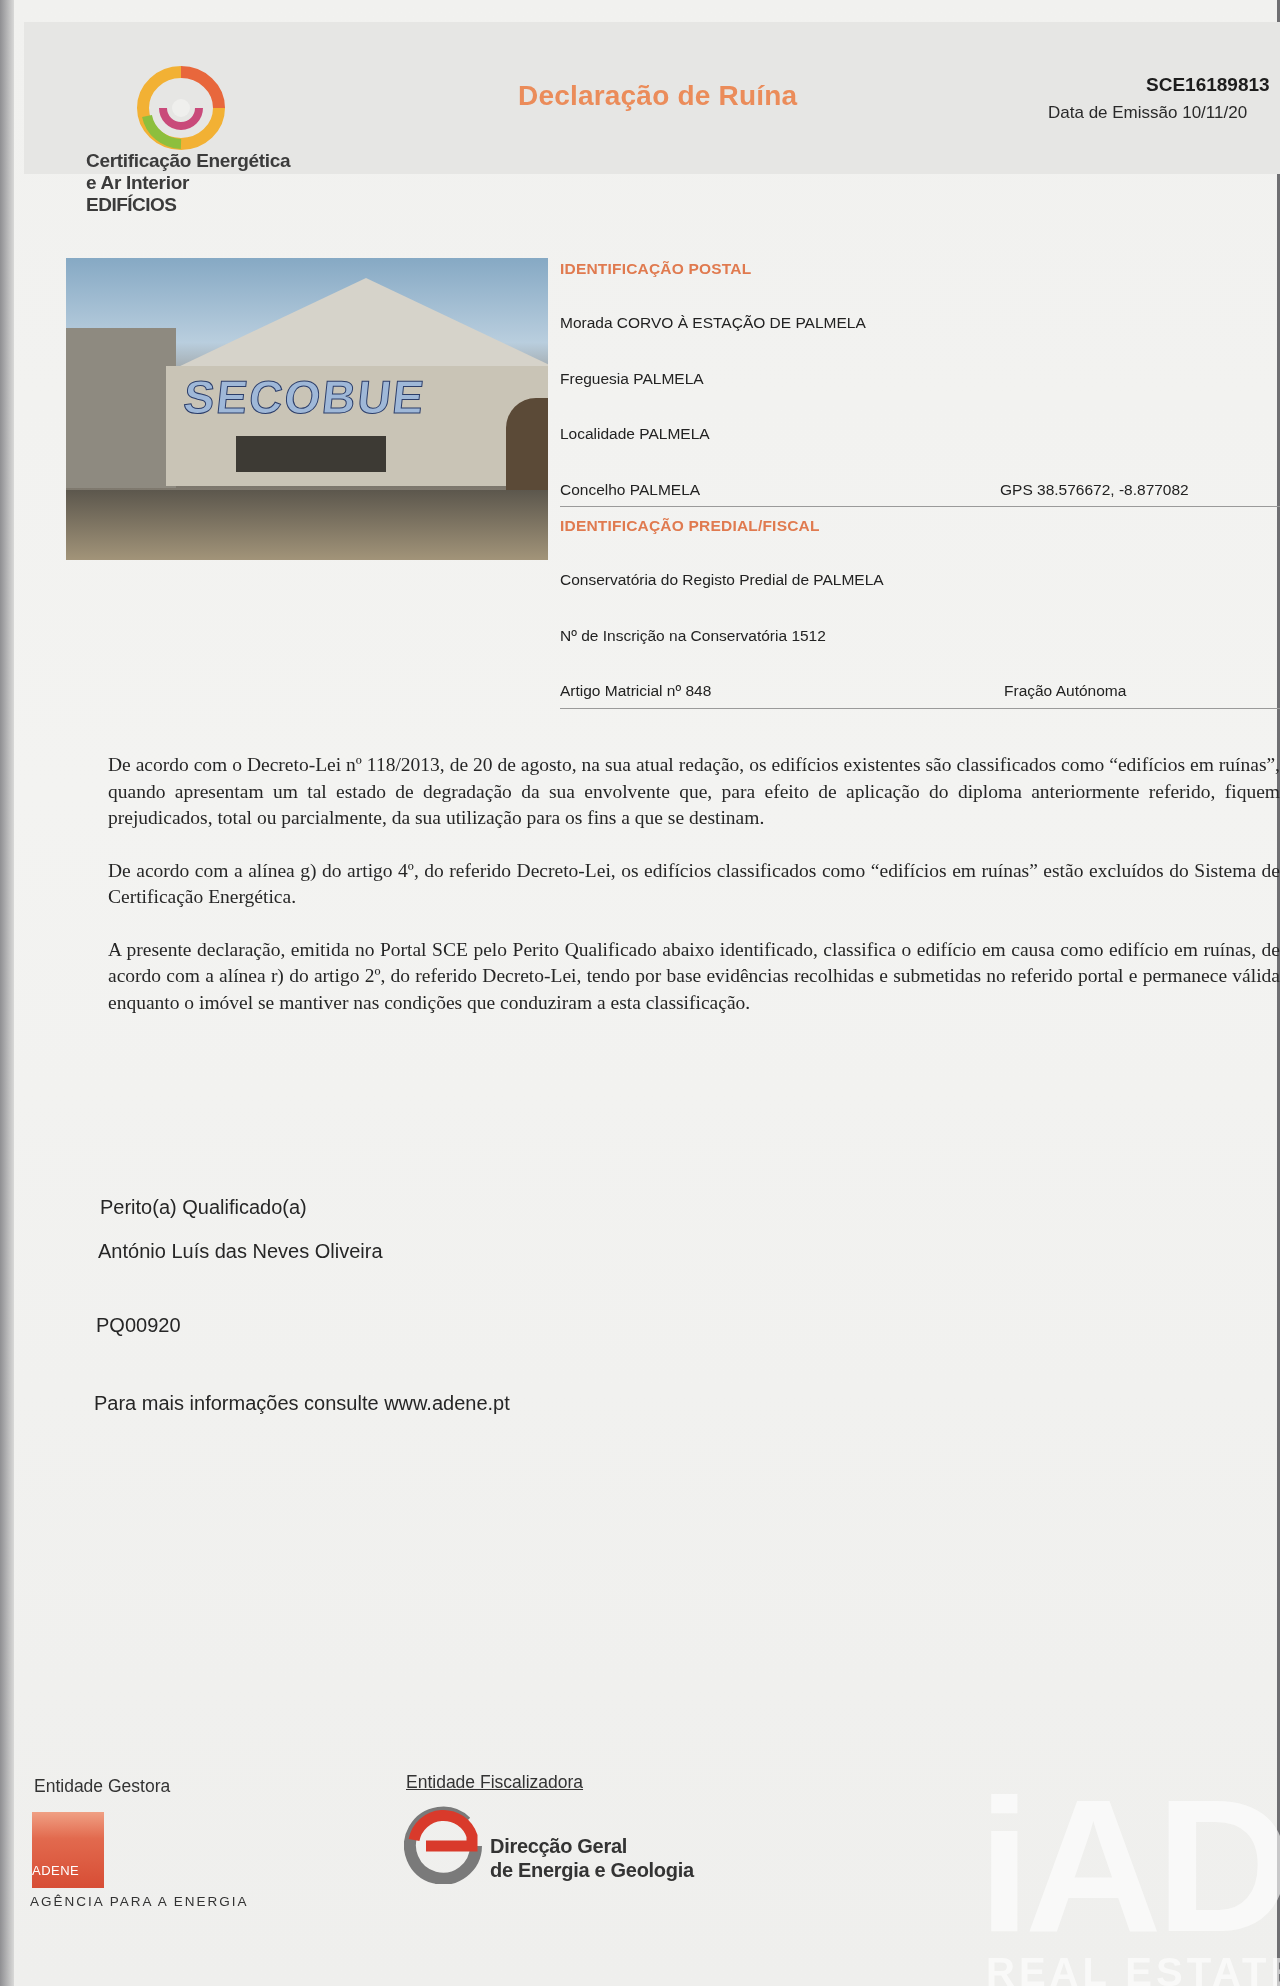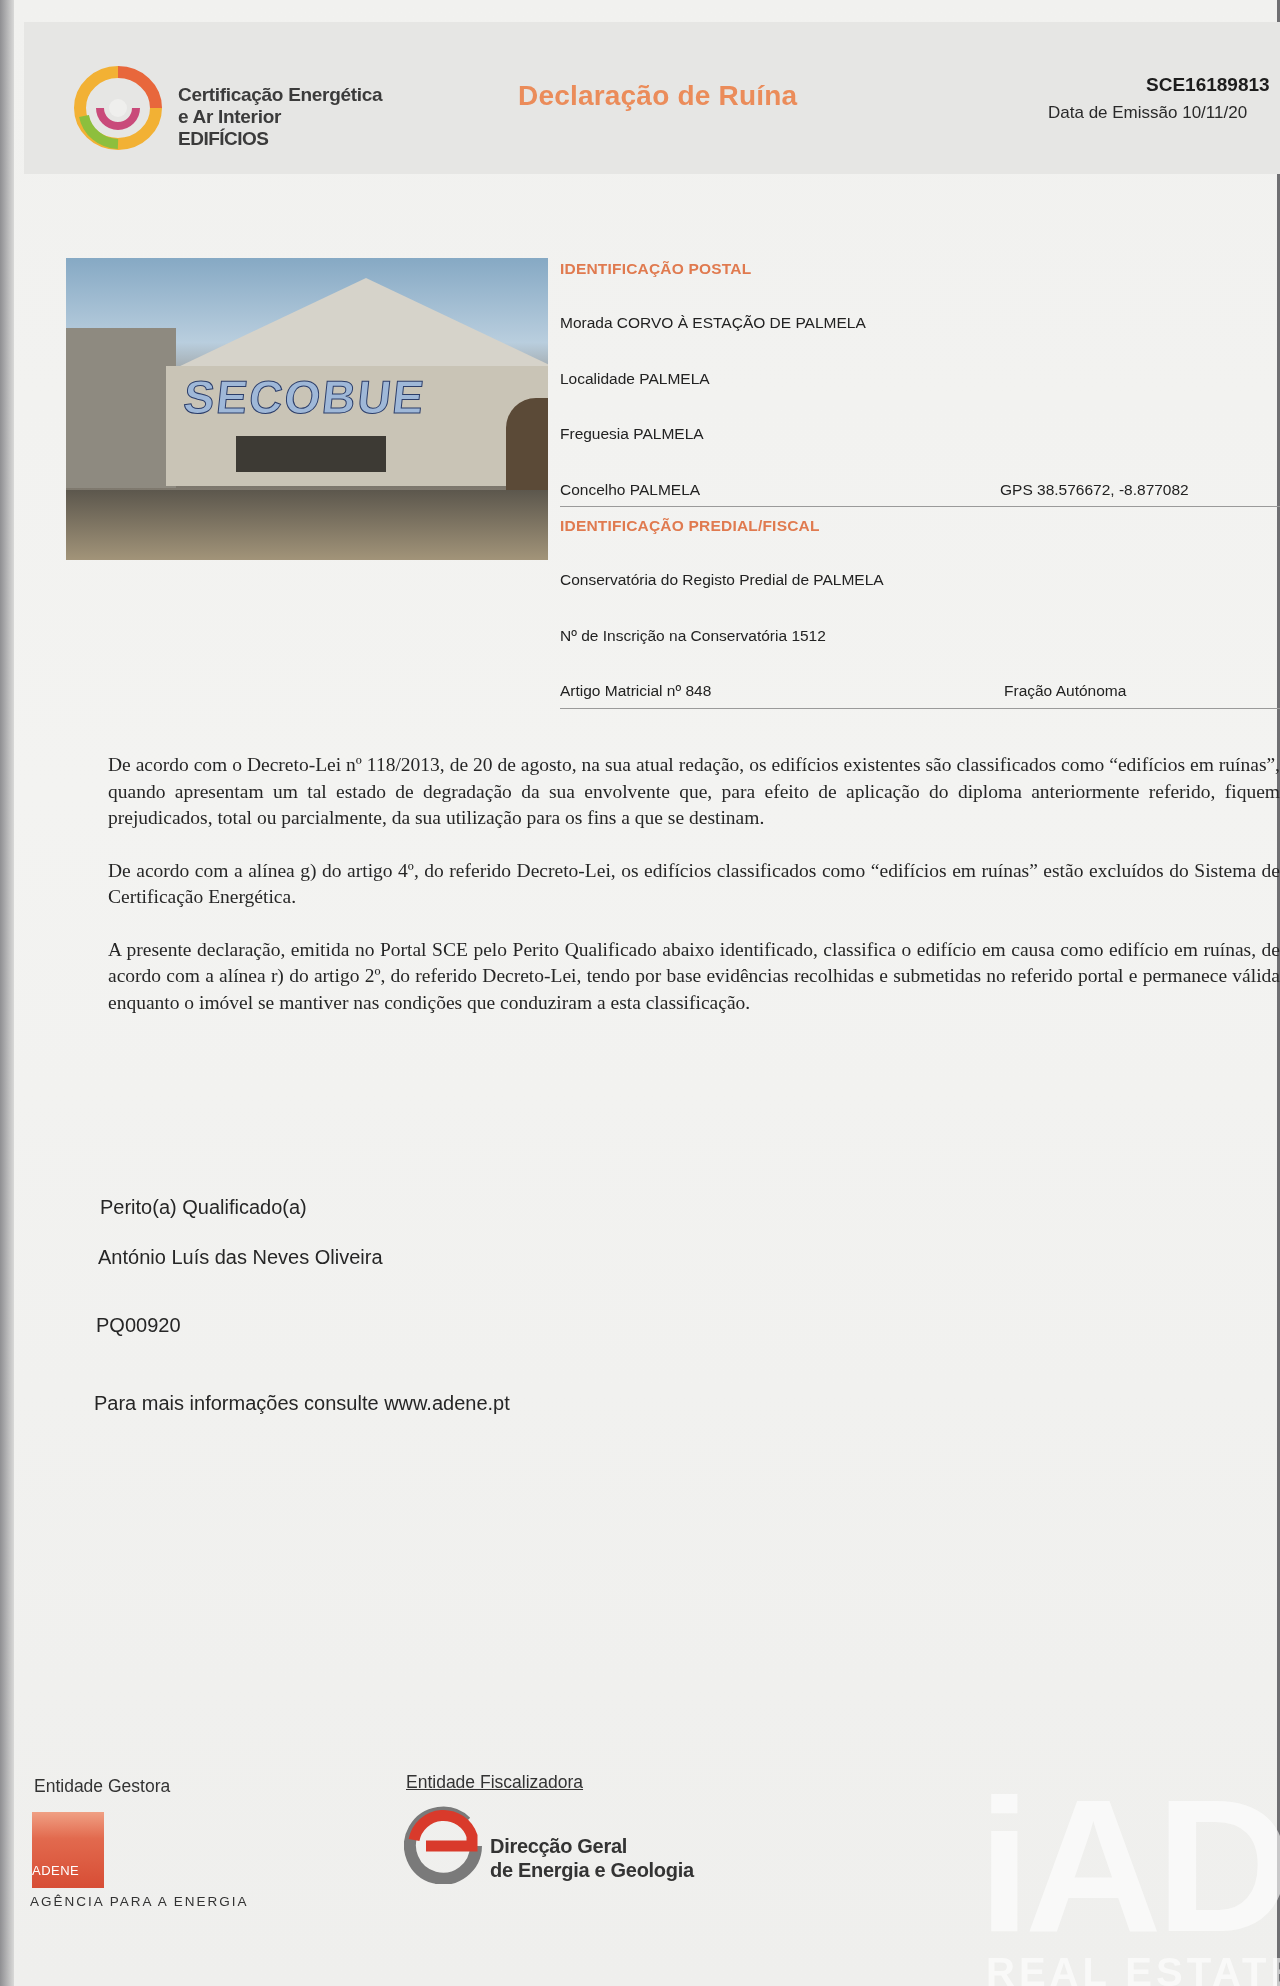--- a/index.html
+++ b/index.html
@@ -16,21 +16,21 @@
     position: absolute; left: 0; top: 0; width: 14px; height: 1986px;
     background: linear-gradient(90deg, #8f8f92 0%, #d9d9d8 100%);
   }
   .page-edge-right {
     position: absolute; right: 0; top: 0; width: 3px; height: 1986px; background: #6f6f72;
   }
   .header-band {
     position: absolute; left: 24px; top: 22px; width: 1256px; height: 152px;
     background: #e6e6e4;
   }
-  .logo-wrap { position: absolute; left: 72px; top: 66px; display: flex; align-items: flex-end; }
+  .logo-wrap { position: absolute; left: 72px; top: 66px; display: flex; align-items: center; flex-direction: column; }
   .logo-ring { width: 92px; height: 84px; position: relative; }
   .logo-text { margin-left: 14px; line-height: 22px; }
   .logo-text .l1, .logo-text .l2 { font-size: 19px; font-weight: bold; color: #3b3b3b; letter-spacing: -0.3px; }
   .logo-text .l3 { font-size: 19px; font-weight: bold; color: #3b3b3b; letter-spacing: -0.5px; }
   .doc-title {
     position: absolute; left: 518px; top: 80px; font-size: 28px; font-weight: bold; color: #eb8c5a; letter-spacing: 0.2px; text-align: center;
   }
   .cert-id { position: absolute; left: 1146px; top: 74px; font-size: 19px; font-weight: bold; color: #1d1d1d; white-space: nowrap; }
   .cert-date { position: absolute; left: 1048px; top: 103px; font-size: 17px; color: #2a2a2a; white-space: nowrap; }
 
@@ -60,21 +60,21 @@
 
   .body-text {
     position: absolute; left: 108px; top: 752px; width: 1172px; font-size: 19.5px; color: #262626; line-height: 26.5px; font-family: Liberation Serif, serif;
   }
   .body-text p { margin: 0 0 26px 0; text-align: justify; }
   .body-text p:nth-child(2) { padding-left: -2px; }
 
   .expert { position: absolute; left: 100px; top: 1196px; font-size: 20px; color: #262626; }
   .expert div { white-space: nowrap; }
   .expert .role { position: absolute; left: 0; top: 0; }
-  .expert .name { position: absolute; left: -2px; top: 50px; }
+  .expert .name { position: absolute; left: -2px; top: 44px; }
   .expert .code { position: absolute; left: -4px; top: 118px; }
   .more-info { position: absolute; left: 94px; top: 1392px; font-size: 20px; color: #262626; white-space: nowrap; }
 
   .footer-label { position: absolute; font-size: 17.5px; color: #333; white-space: nowrap; }
   .adene-box {
     position: absolute; left: 32px; top: 1812px; width: 72px; height: 76px;
     background: linear-gradient(180deg, #f0a084 0%, #e26a4e 35%, #d74d35 100%);
   }
   .adene-box span { position: absolute; left: 0; bottom: 10px; width: 100%; text-align: left; color: #fff; font-size: 13px; letter-spacing: 0.5px; }
   .adene-sub { position: absolute; left: 30px; top: 1894px; font-size: 13.5px; color: #333; letter-spacing: 2px; white-space: nowrap; }
@@ -126,22 +126,22 @@
     <div class="wall"></div>
     <div class="graffiti">SECOBUE</div>
     <div class="window"></div>
     <div class="bush"></div>
     <div class="ground"></div>
   </div>
 
   <div class="info">
     <div class="sec-title">IDENTIFICAÇÃO POSTAL</div>
     <div class="info-row">Morada CORVO À ESTAÇÃO DE PALMELA</div>
+    <div class="info-row">Freguesia PALMELA</div>
     <div class="info-row">Localidade PALMELA</div>
-    <div class="info-row">Freguesia PALMELA</div>
     <div class="info-row">
       <span>Concelho PALMELA</span>
       <span class="right">GPS 38.576672, -8.877082</span>
     </div>
     <div class="info-rule"></div>
     <div class="sec-title">IDENTIFICAÇÃO PREDIAL/FISCAL</div>
     <div class="info-row">Conservatória do Registo Predial de PALMELA</div>
     <div class="info-row">Nº de Inscrição na Conservatória 1512</div>
     <div class="info-row">
       <span>Artigo Matricial nº 848</span>

